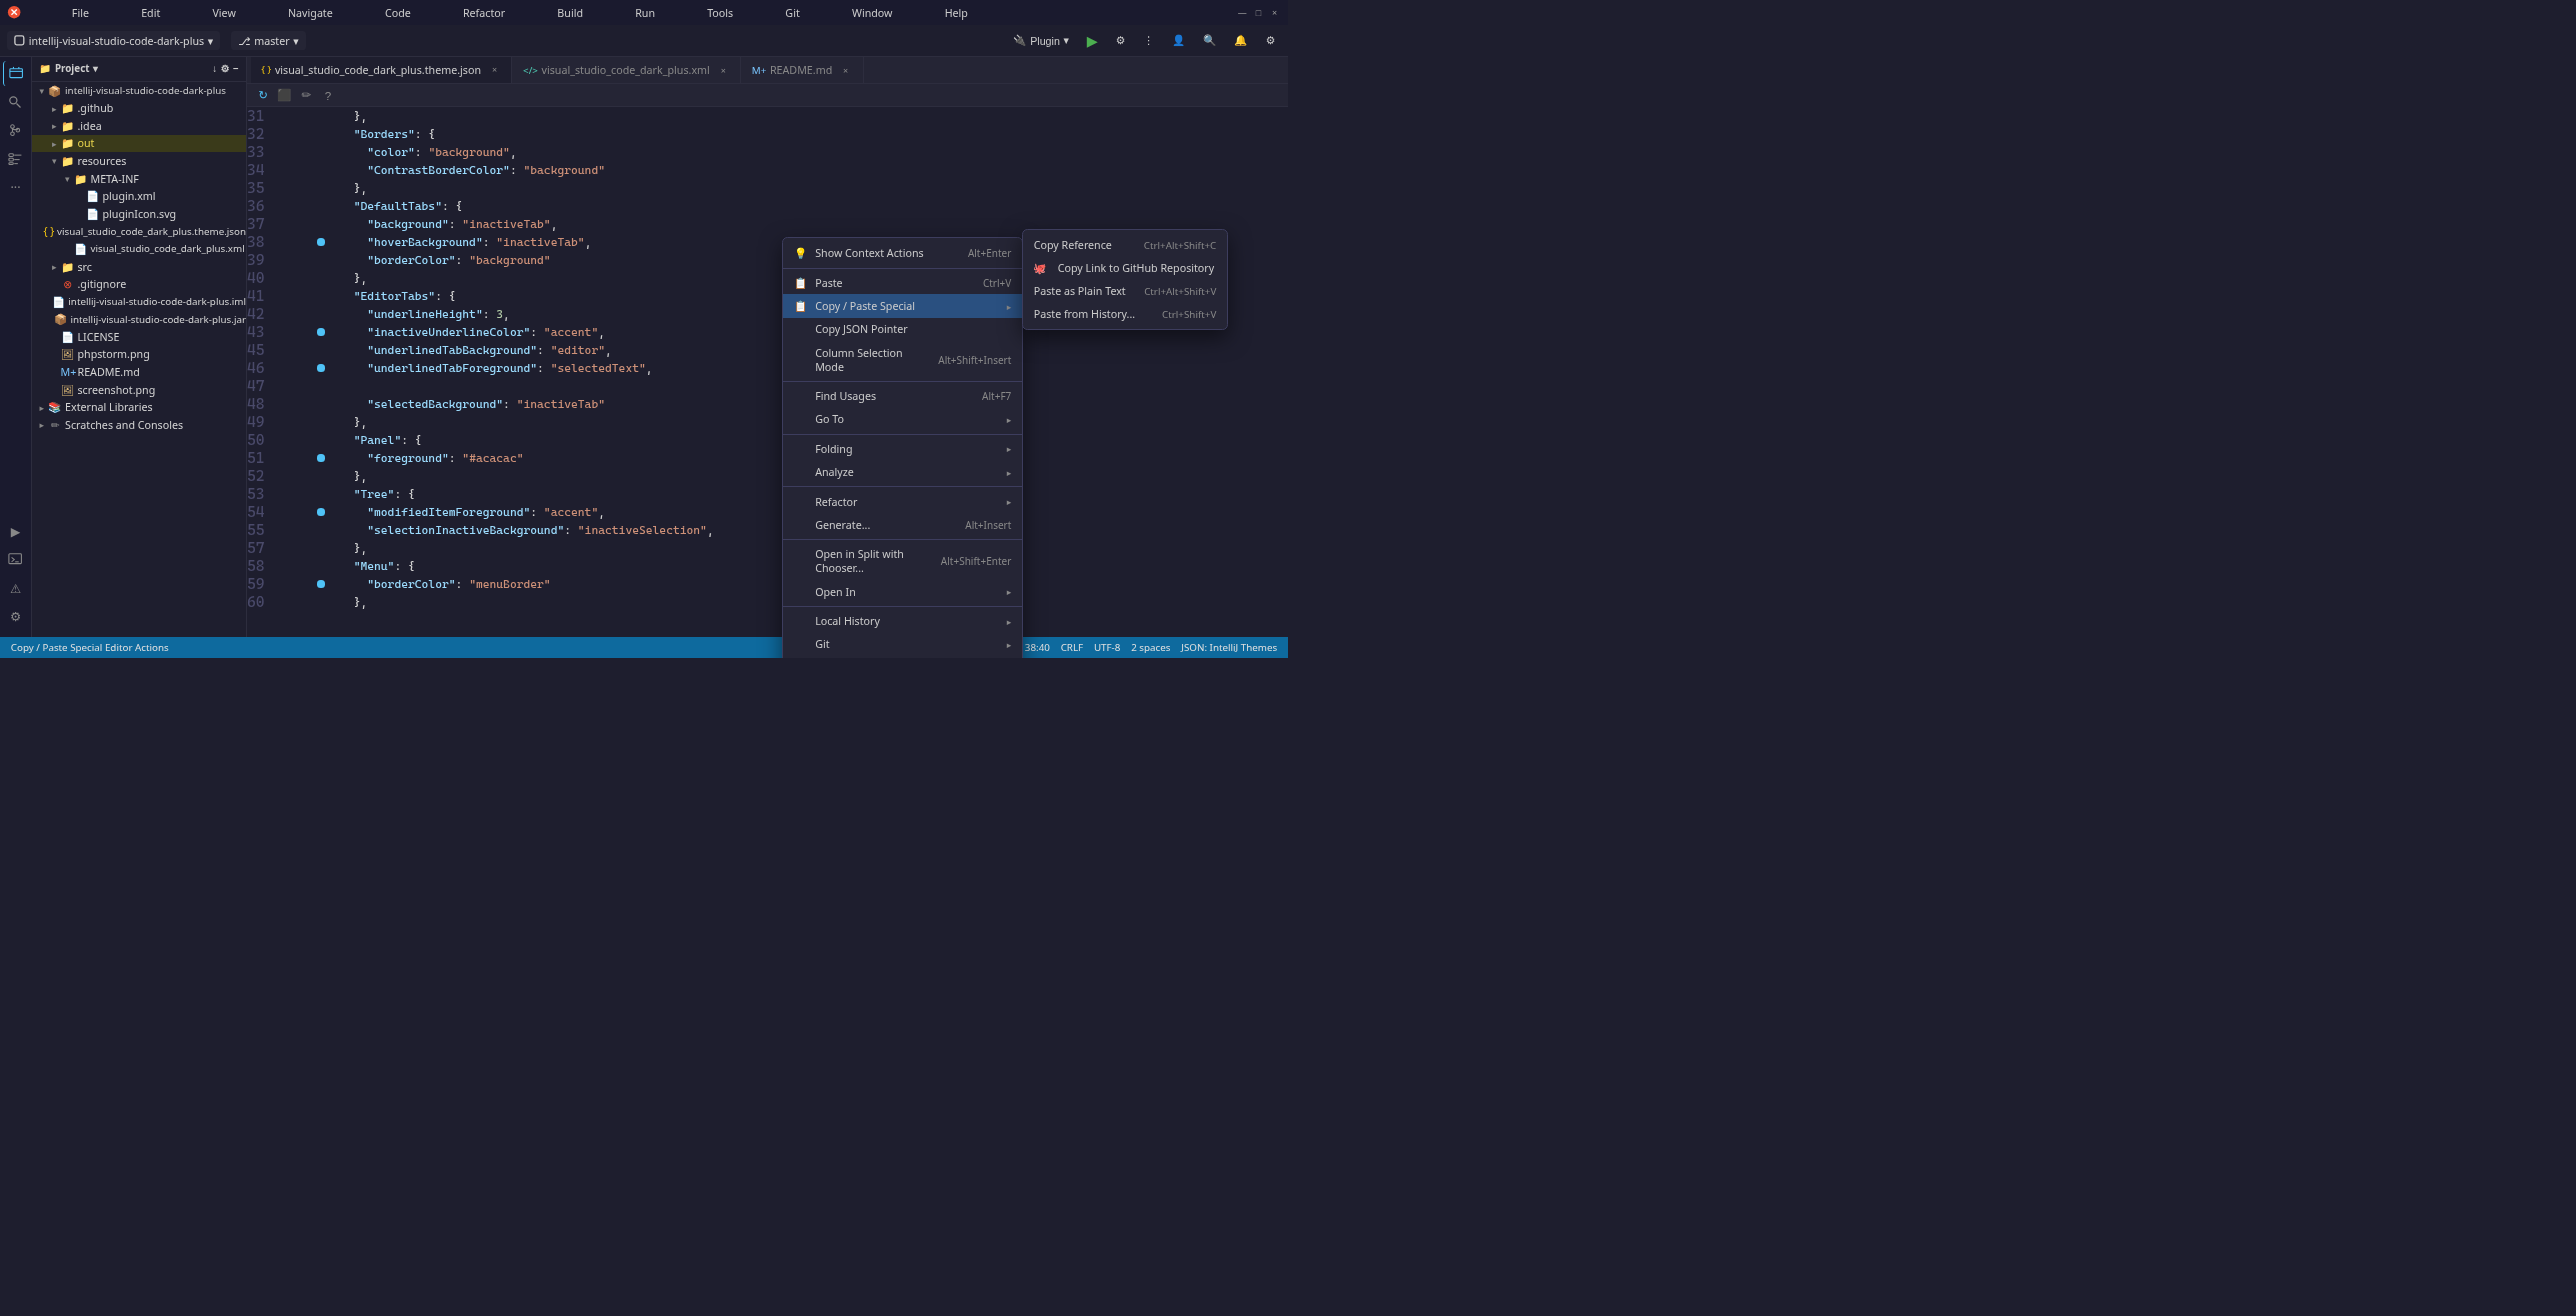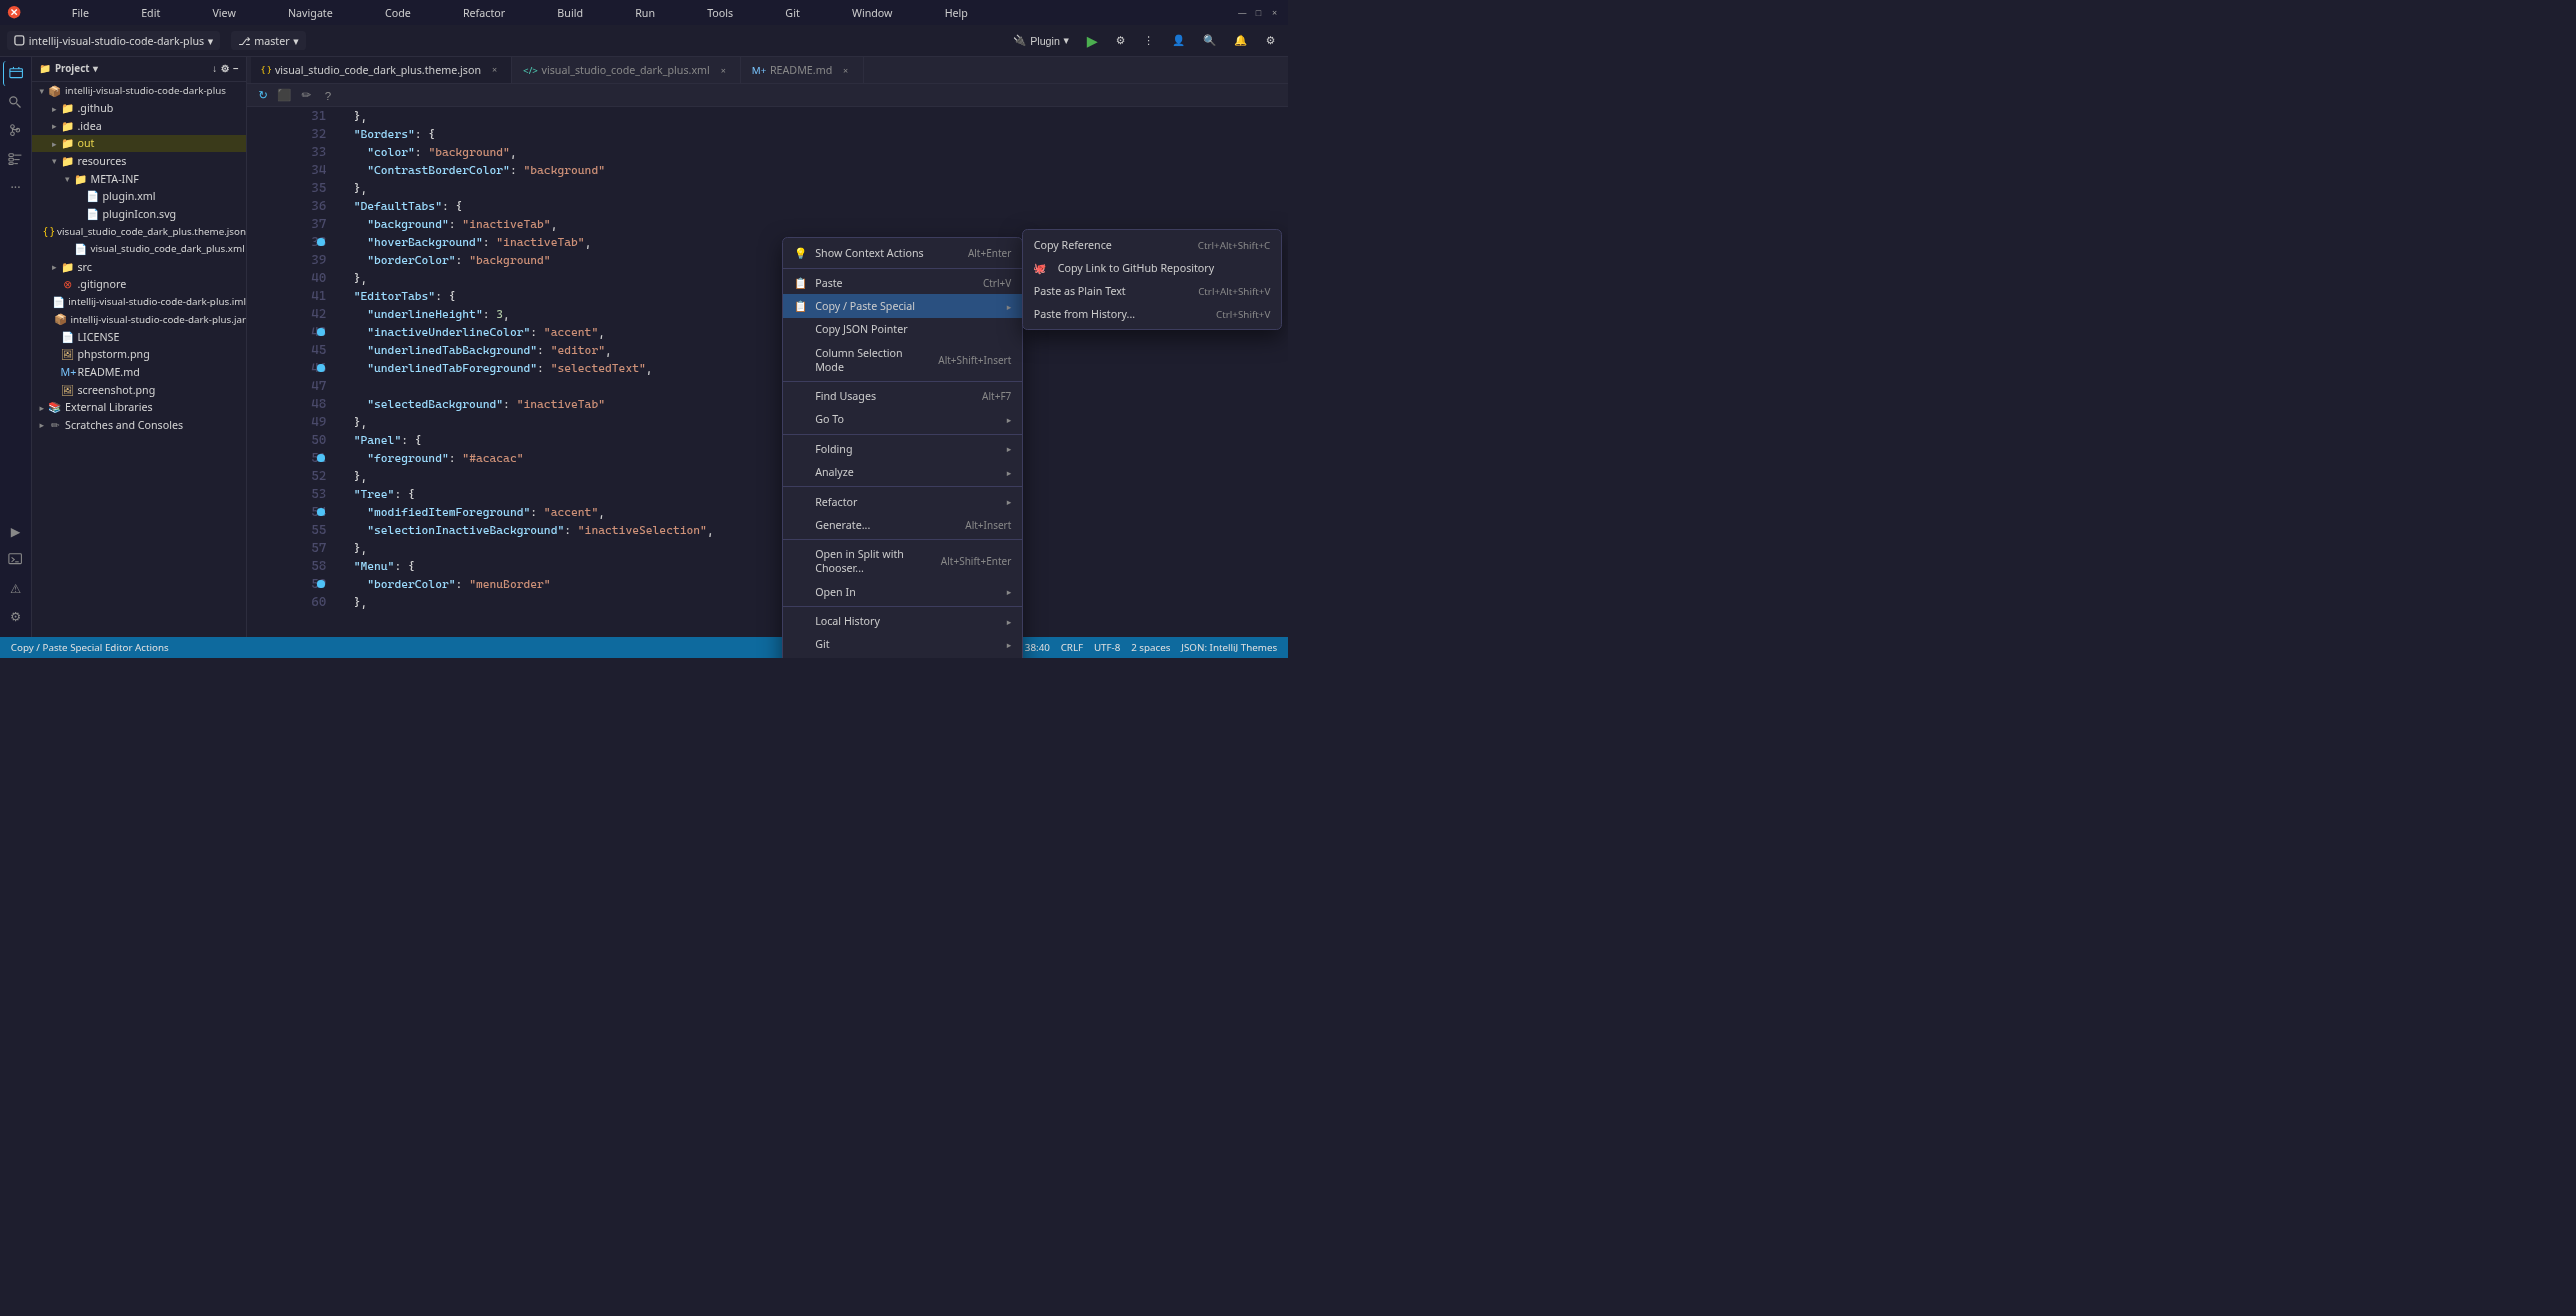--- a/index.html
+++ b/index.html
@@ -302,25 +302,24 @@
     #code-editor table {
       border-collapse: collapse;
       width: 100%;
     }
     #code-editor td {
       padding: 0;
       vertical-align: top;
     }
     .line-number {
       color: #4a4a6a;
-      text-align: right;
       padding: 0 7.2px 0 3.6px;
       user-select: none;
       min-width: 32px;
-      font-size: 13px;
+      font-size: 15px;
     }
     .line-content {
       padding-left: 3.6px;
       white-space: pre;
       color: #d4d4d4;
     }
     .line-dot { position: relative; }
     .gutter-dot {
       display: inline-block;
       width: 7.2px;
@@ -423,21 +422,21 @@
 
     
     #sub-menu {
       position: absolute;
       top: 229px;
       left: 1022px;
       background: #252535;
       border: 0.9px solid #3d3d5e;
       border-radius: 5.4px;
       box-shadow: 0 7.2px 21.5px rgba(0,0,0,0.5);
-      width: 260px;
+      width: 206px;
       z-index: 101;
       padding: 3.6px 0;
     }
     .sub-item {
       display: flex;
       align-items: center;
       padding: 4.5px 10.7px;
       cursor: pointer;
       font-size: 10.7px;
       color: #cccccc;

